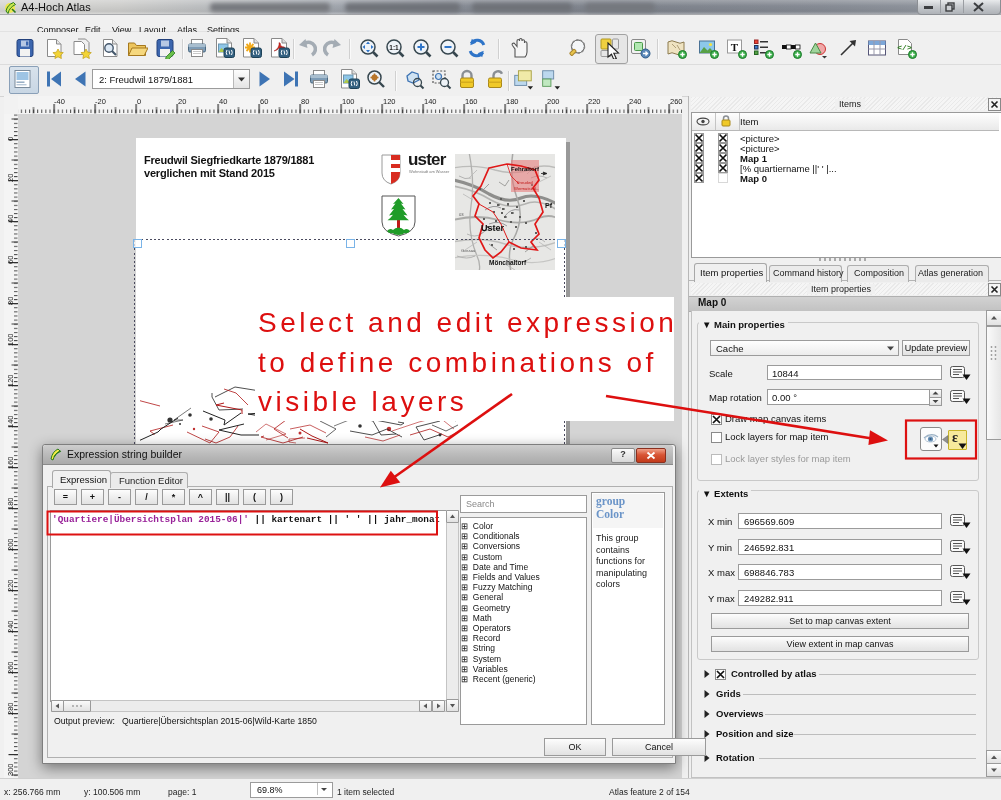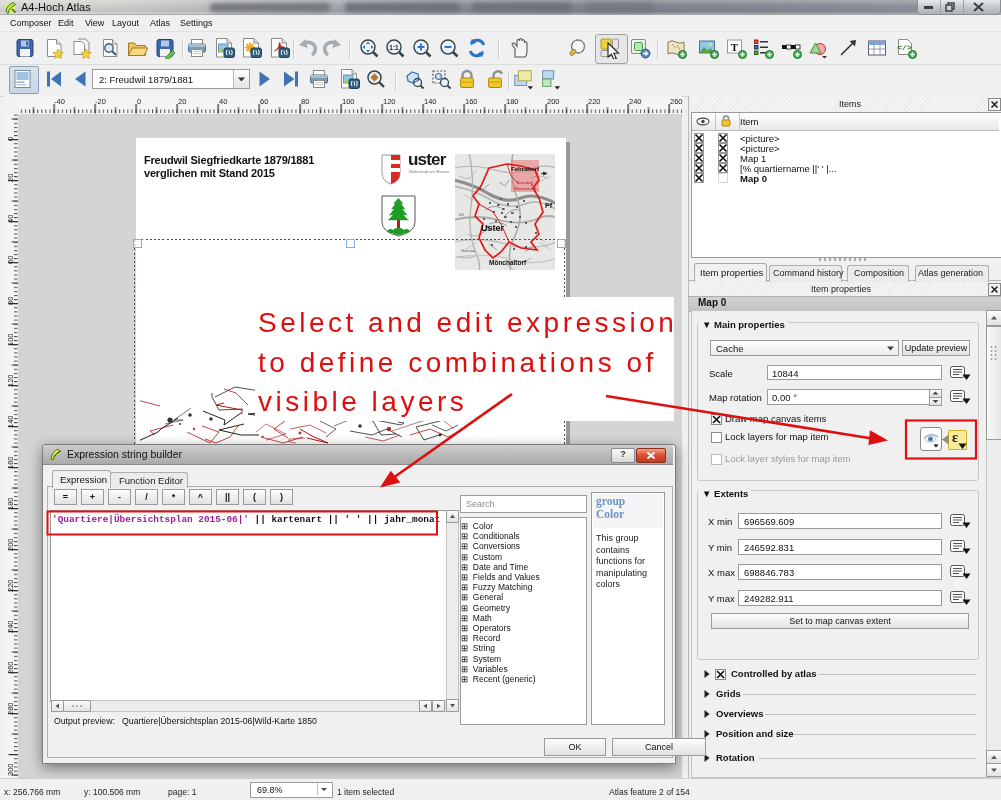--- a/index.html
+++ b/index.html
@@ -1,20 +1,20 @@
 <!DOCTYPE html>
 <html><head><meta charset="utf-8">
 <style>
 html,body{margin:0;padding:0;}
 body{width:1001px;height:800px;overflow:hidden;font-family:"Liberation Sans",sans-serif;position:relative;background:#f0f0f0;}
 .a{position:absolute;} svg{display:block;}
 .tx{position:absolute;white-space:nowrap;}
 #titlebar{left:0;top:0;width:1001px;height:15px;box-shadow:inset 0 -1px 0 #83858a;background:linear-gradient(90deg,#d6d6d4 0%,#cdcdcb 12%,#a8adb4 30%,#878c95 45%,#7e838c 62%,#868b94 82%,#9499a1 100%);}
 #menubar{left:0;top:15px;width:1001px;height:16px;background:#f0f0f0;border-bottom:1px solid #e2e2e2;}
-.menu{position:absolute;top:3px;font-size:9px;color:#111;}
+.menu{position:absolute;top:10px;font-size:9px;color:#111;margin-left:27px;}
 #tb1{left:0;top:32px;width:1001px;height:32px;background:#f0f0f0;border-bottom:1px solid #dcdcdc;}
 #tb2{left:0;top:65px;width:1001px;height:31px;background:#f0f0f0;border-bottom:1px solid #d4d4d4;}
 .ic{position:absolute;width:22px;height:22px;}
 .sep{position:absolute;width:1px;background:#d0d0d0;border-right:1px solid #fafafa;}
 #hruler{left:18px;top:96px;width:664px;height:18px;background:#f7f7f7;}
 #vruler{left:4px;top:114px;width:14px;height:664px;background:#f7f7f7;}
 #corner{left:4px;top:96px;width:14px;height:18px;background:#f2f2f2;}
 #canvas{left:18px;top:114px;width:664px;height:664px;background:#d4d4d4;overflow:hidden;}
 #page{position:absolute;left:118px;top:24px;width:430px;height:607px;background:#fff;}
 #pshadow{position:absolute;left:548px;top:28px;width:4px;height:607px;background:#999;}
@@ -596,21 +596,21 @@
         </g>
    <g>
           <rect x="5.5" y="43.5" width="9" height="9" fill="#fff" stroke="#999" stroke-width="1"></rect>
           <path d="M6.5 44.5 l7 7 M13.5 44.5 l-7 7"></path>
         </g>
    <rect x="29.5" y="43.5" width="9" height="9" fill="#fff" stroke="#d8d8d8" stroke-width="1"></rect>
   </g>
  </svg>
  <div class="tx" style="left:51px;top:37px;font-size:9.5px;color:#111;">&lt;picture&gt;</div>
  <div class="tx" style="left:51px;top:47px;font-size:9.5px;color:#111;">&lt;picture&gt;</div>
- <div class="tx" style="left:51px;top:57px;font-size:9.5px;color:#111;">Map 1</div>
+ <div class="tx" style="left:51px;top:57px;font-size:9.5px;color:#111;font-weight:bold;">Map 1</div>
  <div class="tx" style="left:51px;top:67px;font-size:9.5px;color:#111;">[% quartiername ||' ' |...</div>
  <div class="tx" style="left:51px;top:77px;font-size:9.5px;color:#111;font-weight:bold;">Map 0</div>
  <div class="a" style="left:130px;top:162px;width:50px;height:3px;background:repeating-linear-gradient(90deg,#aaa 0 2px,transparent 2px 5px);"></div>
 
  <div class="a" style="left:0;top:184px;width:313px;height:1px;background:#b4b4b4;"></div>
  <div class="a" style="left:5px;top:167px;width:71px;height:18px;background:#f0f0f0;border:1px solid #a8a8a8;border-bottom:none;border-radius:3px 3px 0 0;"></div>
  <div class="tx" style="left:11px;top:171px;font-size:9.5px;color:#111;">Item properties</div>
  <div class="a" style="left:80px;top:169px;width:71px;height:16px;background:#ebebeb;border:1px solid #aeaeae;border-bottom:none;border-radius:3px 3px 0 0;"></div>
  <div class="tx" style="left:84px;top:172px;font-size:9px;color:#222;">Command history</div>
  <div class="a" style="left:158px;top:169px;width:60px;height:16px;background:#ebebeb;border:1px solid #aeaeae;border-bottom:none;border-radius:3px 3px 0 0;"></div>
@@ -764,20 +764,23 @@
  <div class="fld" style="left:49px;top:494px;width:202px;height:14px;">
       <span style="position:absolute;left:5px;top:2px;">249282.911</span>
     </div>
  <svg class="a" style="left:260px;top:493px" width="23" height="17">
       <rect x="1.5" y="2.5" width="14" height="11" rx="2" fill="#fafafa" stroke="#555"></rect>
       <path d="M4 5.5h9M4 8h9M4 10.5h6" stroke="#555"></path>
       <path d="M13.5 10.5 l8 0 -4 5.5 z" fill="#111"></path>
     </svg>
  <div class="btn" style="left:22px;top:517px;width:256px;height:14px;">
       <span style="position:absolute;left:0;right:0;top:2px;">Set to map canvas extent</span>
+    </div>
+ <div class="btn" style="left:22px;top:540px;width:256px;height:14px;">
+      <span style="position:absolute;left:0;right:0;top:2px;">View extent in map canvas</span>
     </div>
 
  <svg class="a" style="left:14px;top:573px" width="8" height="10">
       <path d="M1.5 1 L6.5 5 L1.5 9 Z" fill="#222"></path>
     </svg>
  <div class="cb" style="left:26px;top:573px;">
       <svg width="9" height="9">
         <path d="M1 1 l7 7 M8 1 l-7 7" stroke="#111" stroke-width="1.7"></path>
       </svg>
     </div>

